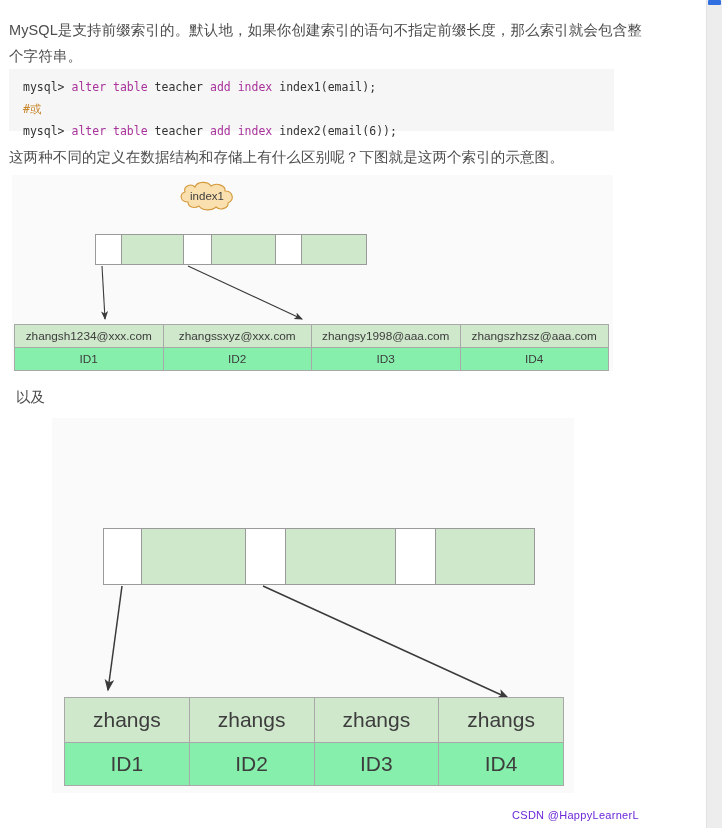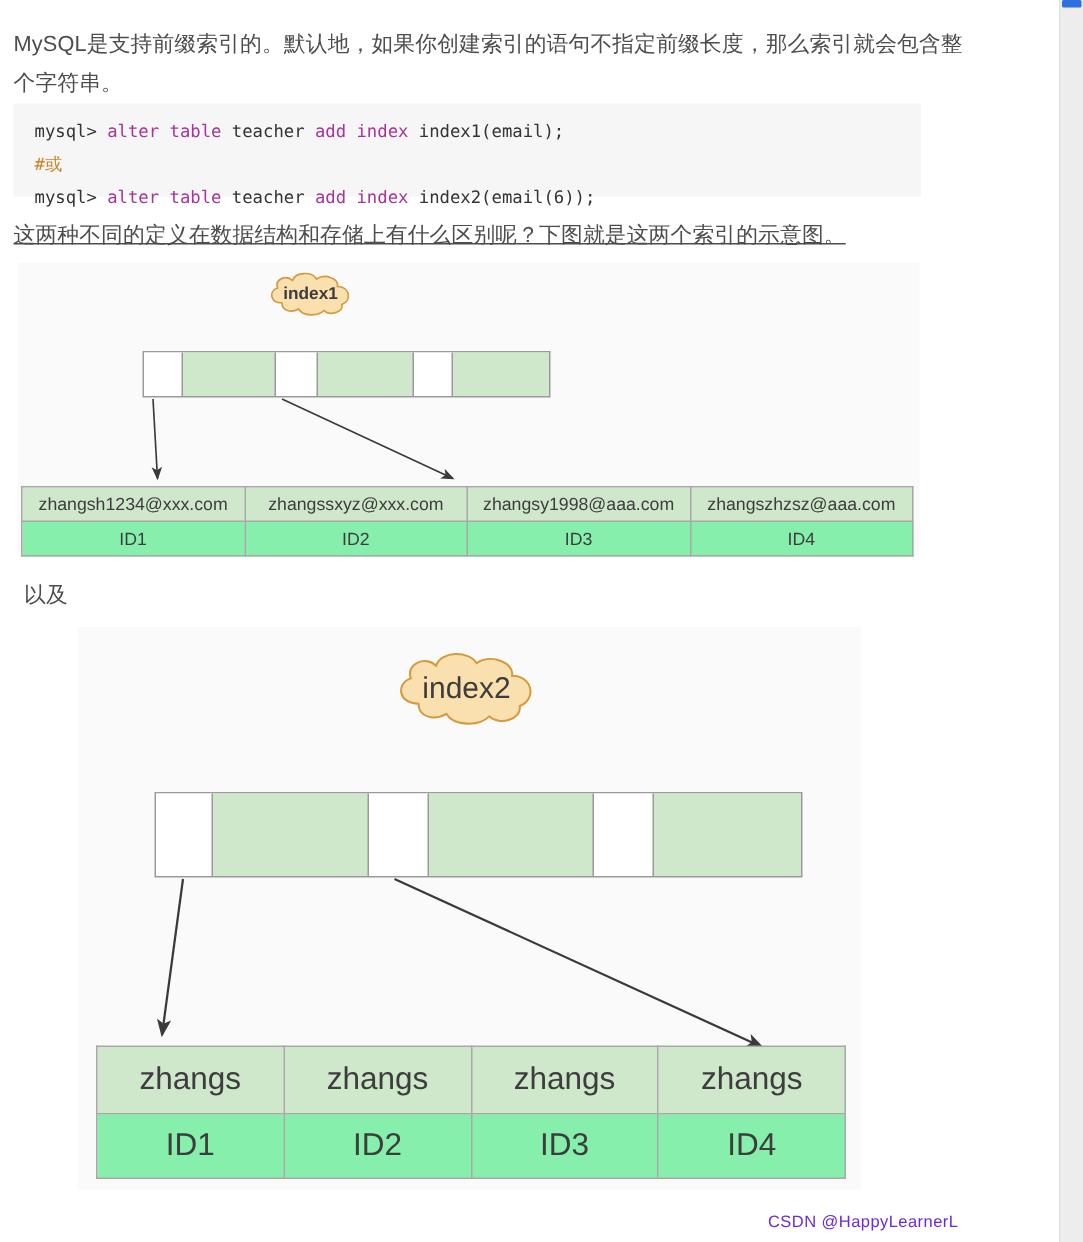--- a/index.html
+++ b/index.html
@@ -54,21 +54,20 @@
   }
   #intro-paragraph {
     position: absolute;
     left: 9px; top: 9px;
     width: 640px;
   }
   #question-paragraph {
     position: absolute;
     left: 9px; top: 136px;
     width: 660px;
-    text-decoration: underline;
   }
   #yiji-paragraph {
     position: absolute;
     left: 9px; top: 376px;
     width: 200px;
     margin-left: 7px;
   }
 
   
   #code-block {
@@ -126,21 +125,21 @@
     left: 95px; top: 226px;
     width: 272px; height: 31px;
   }
   #bar-two {
     left: 103px; top: 520px;
     width: 432px; height: 57px;
   }
 
   
   .cloud-wrap { position: absolute; }
-  #cloud-one { left: 175px; top: 172px; width: 64px; height: 32px; font-weight: bold; }
+  #cloud-one { left: 175px; top: 172px; width: 64px; height: 32px; }
   #cloud-two { left: 257px; top: 422px; width: 108px; height: 58px; }
   .cloud-label {
     position: absolute;
     left: 0; top: 0;
     width: 100%; height: 100%;
     display: flex;
     align-items: center;
     justify-content: center;
     color: #3d3d3d;
     pointer-events: none;
@@ -244,28 +243,20 @@
       <td>ID3</td>
       <td>ID4</td>
     </tr>
   </tbody>
     </table>
 
   <div class="para" id="yiji-paragraph">以及</div>
 
   <div id="figure-two"></div>
 
-  <div class="cloud-wrap" id="cloud-two">
-    <svg width="108" height="58" viewBox="0 0 128 64">
-      <path d="M26 44 C10 44 8 28 20 24 C16 12 32 6 40 14 C44 2 66 2 72 12
-               C84 4 102 12 100 22 C116 22 120 40 106 46 C108 56 90 62 82 54
-               C74 62 54 62 48 52 C38 58 26 54 26 44 Z" fill="#fadfaf" stroke="#d49a3c" stroke-width="1.6"></path>
-    </svg>
-    <div class="cloud-label">index2</div>
-  </div>
 
   <div class="bar" id="bar-two">
     <div class="seg white" style="width:38px"></div>
     <div class="seg green" style="width:104px"></div>
     <div class="seg white" style="width:40px"></div>
     <div class="seg green" style="width:110px"></div>
     <div class="seg white" style="width:40px"></div>
     <div class="seg green" style="width:98px"></div>
   </div>
 

